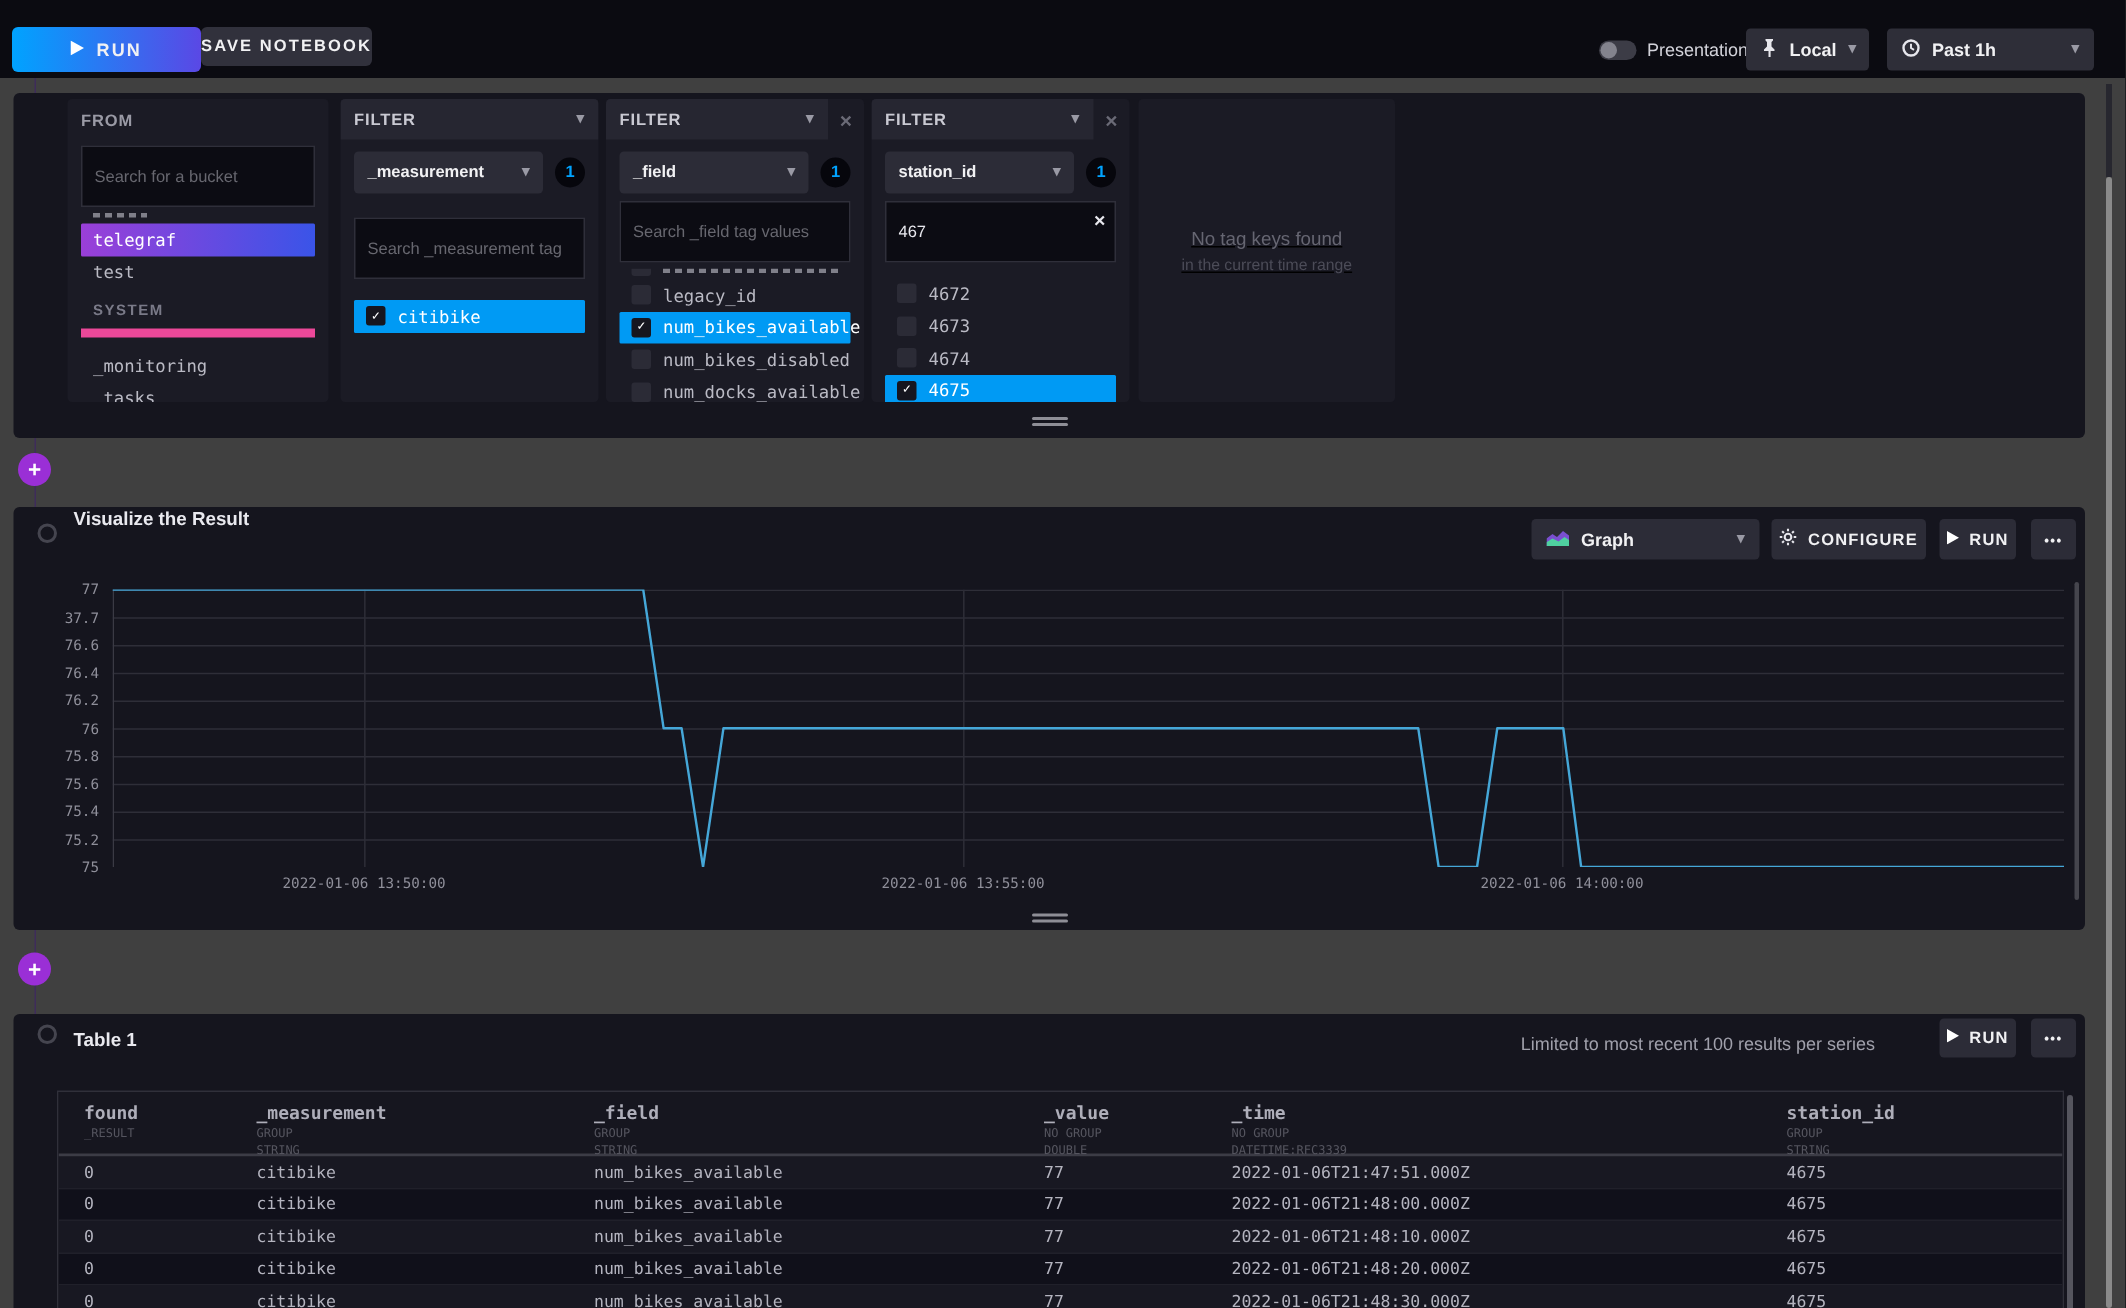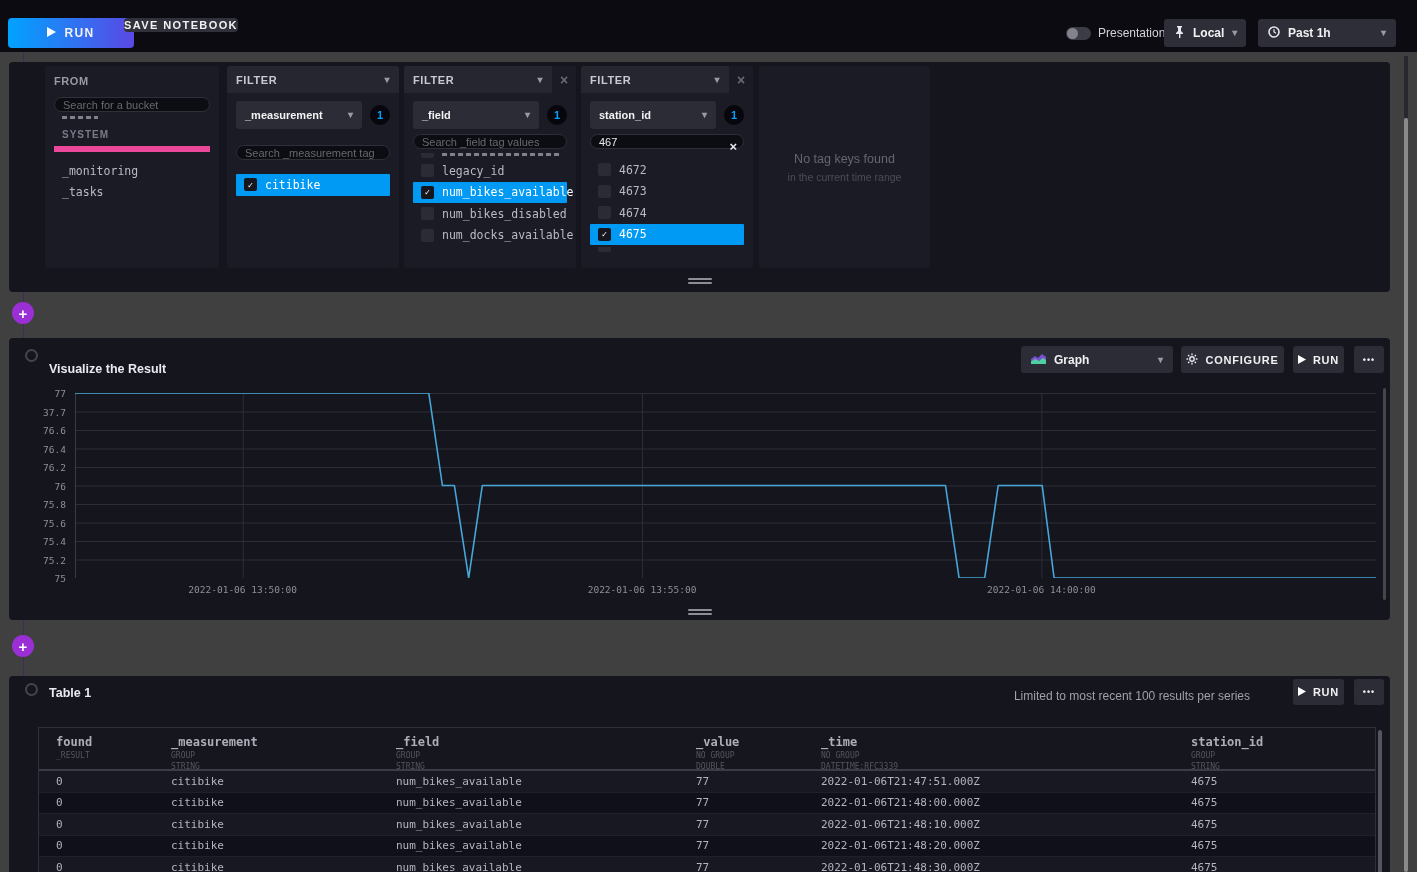--- a/index.html
+++ b/index.html
@@ -7,21 +7,21 @@
   .stage { position:relative; width:1417px; height:872px; overflow:hidden;
            background:#404040; font-family:"Liberation Sans", sans-serif; }
 
   
   .topbar { position:absolute; left:0; top:0; width:1417px; height:52px; background:#0b0b11; }
   .btn { display:flex; align-items:center; justify-content:center; gap:8px;
          background:#31313c; border-radius:4px; color:#f1f1f3;
          font:700 11px "Liberation Sans", sans-serif; letter-spacing:1.4px; cursor:pointer; }
   .btn-run-main { position:absolute; left:8px; top:18px; width:126px; height:30px;
         background:linear-gradient(90deg,#00a3ff 0%,#5a48e5 100%); font-size:12px; }
-  .btn-save { position:absolute; left:124px; top:18px; width:114px; height:14px; }
+  .btn-save { position:absolute; left:134px; top:18px; width:114px; height:26px; }
   .toggle { position:absolute; left:1066px; top:27px; width:25px; height:13px;
         background:#3c3c46; border-radius:8px; }
   .toggle .knob { position:absolute; left:1px; top:1px; width:11px; height:11px;
         border-radius:50%; background:#83838d; }
   .presentation-label { position:absolute; left:1098px; top:26px; font-size:12px; color:#d3d3da; }
   .dropdown-btn { position:absolute; top:19px; height:28px; background:#2e2e38; border-radius:3px;
         display:flex; align-items:center; padding:0 10px; gap:8px; color:#f1f1f3;
         font:700 12px "Liberation Sans", sans-serif; cursor:pointer; }
   .caret { color:#9a9aa5; font-size:10px; line-height:1; }
 
@@ -35,22 +35,22 @@
         border-radius:50%; background:transparent; }
   .panel-title { position:absolute; left:40px; font-size:12.5px; font-weight:700; color:#e9e9ef; }
   .resize-handle { position:absolute; left:50%; transform:translateX(-50%); width:24px;
         display:flex; flex-direction:column; gap:2px; cursor:row-resize; }
   .resize-handle i { display:block; height:2px; border-radius:1px; background:#8e8e96; }
 
   
   .qcol { position:absolute; top:4px; height:202px; background:#1b1b25; border-radius:3px; overflow:hidden; }
   .col-pad { padding:0 9px; }
   .col-title { margin:9px 9px 0; font-size:11px; font-weight:700; letter-spacing:.6px; color:#9a9aa5; }
-  .search-input { display:block; width:100%; height:15px; margin-top:10px; background:#0c0c13;
-        border:1px solid #2f2f3a; border-radius:12px; color:#e9e9ef; padding:0 8px;
+  .search-input { display:block; width:100%; height:41px; margin-top:10px; background:#0c0c13;
+        border:1px solid #2f2f3a; border-radius:0; color:#e9e9ef; padding:0 8px;
         font:400 11px "Liberation Sans", sans-serif; outline:none; }
   .search-input::placeholder { color:#67676f; }
   .filter-head { height:27px; background:#262631; display:flex; align-items:center;
         padding:0 9px; font-size:11px; font-weight:700; letter-spacing:.6px; color:#c9c9d2; cursor:pointer; }
   .filter-head .caret { margin-left:auto; }
   .head-row { display:flex; align-items:stretch; }
   .head-row .filter-head { flex:1; }
   .x-close { width:24px; display:flex; align-items:center; justify-content:center;
         color:#6a6a76; font-size:14px; font-weight:700; cursor:pointer; }
   .key-row { display:flex; align-items:center; margin-top:8px; gap:8px; }
@@ -70,21 +70,21 @@
   .checkbox { width:13px; height:13px; border-radius:2px; background:#2b2b36; flex:0 0 13px;
         display:flex; align-items:center; justify-content:center; font-size:9px; color:#fff; }
   .sel { background:#009af4; color:#fff; }
   .sel .checkbox { background:#16161f; }
   .section-label { margin-top:6px; padding:4px 0 6px 8px; font-size:10px; font-weight:700;
         letter-spacing:1px; color:#7a7a88; border-bottom:6px solid #ec4899; }
   .sliver-dashes { height:3px; margin:2px 0 4px 8px;
         background:repeating-linear-gradient(90deg,#80808a 0 5px,transparent 5px 8px); }
   .sliver-row { display:flex; align-items:flex-start; gap:8px; padding-left:8px; height:7px; overflow:hidden; }
   .sliver-box { width:13px; height:5px; border-radius:0 0 2px 2px; background:#2b2b36; flex:0 0 13px; }
-  .empty-col { display:flex; flex-direction:column; align-items:center; justify-content:center; gap:5px; }
+  .empty-col { display:flex; flex-direction:column; align-items:center; justify-content:center; gap:5px;text-decoration:underline; }
   .empty-title { font-size:12.5px; color:#666672; }
   .empty-sub { font-size:10.5px; color:#4c4c58; }
   .graph-dd { position:absolute; left:1012px; top:8px; width:152px; height:27px; background:#2c2c37;
         border-radius:3px; display:flex; align-items:center; gap:8px; padding:0 10px;
         color:#f1f1f3; font:700 12px "Liberation Sans", sans-serif; cursor:pointer; }
   .graph-dd .caret { margin-left:auto; }
   .sm-btn { position:absolute; top:8px; height:27px; background:#2c2c37; border-radius:3px;
         display:flex; align-items:center; justify-content:center; gap:7px; color:#f1f1f3;
         font:700 11px "Liberation Sans", sans-serif; letter-spacing:.8px; cursor:pointer; }
   .dots { letter-spacing:1px; font-size:9px; }
@@ -160,20 +160,24 @@
   </div>
 
   <div class="panel" style="top:62px; height:230px;">
 
     <div class="qcol" style="left:36px; width:174px;">
       <div class="col-title">FROM</div>
       <div class="col-pad">
         <input class="search-input" placeholder="Search for a bucket" style="">
         <div class="list">
           <div class="sliver-dashes" style="width:36px;"></div>
+          <div id="bucket-list">
+              <div class="list-item bucket-sel">telegraf</div>
+              <div class="list-item">test</div>
+            </div>
           <div class="section-label">SYSTEM</div>
           <div id="system-bucket-list" style="margin-top:8px;">
               <div class="list-item">_monitoring</div>
               <div class="list-item">_tasks</div>
             </div>
         </div>
       </div>
     </div>
 
     <div class="qcol" style="left:218px; width:172px;">
@@ -297,21 +301,21 @@
     <div class="resize-handle" style="bottom:8px;">
         <i></i>
         <i></i>
       </div>
   </div>
 
   <div class="plus-btn" style="top:302px;">+</div>
 
   <div class="panel" style="top:338px; height:282px;">
     <div class="ring" style="top:11px;"></div>
-    <div class="panel-title" style="top:24px;">Visualize the Result</div>
+    <div class="panel-title" style="top:1px;">Visualize the Result</div>
 
     <div class="graph-dd">
       <span><svg width="15" height="12" viewBox="0 0 15 12">
             <path d="M0 12 L0 7 L4 4 L7 6 L11 2 L15 5 L15 12 Z" fill="#7a4fd0"></path>
             <path d="M0 12 L0 9.5 L4 7 L8 9 L12 6 L15 8 L15 12 Z" fill="#4fd0a0"></path>
           </svg></span>
       <span>Graph</span>
       <span class="caret">▾</span>
     </div>
     <div class="sm-btn" style="left:1172px; width:103px;">

